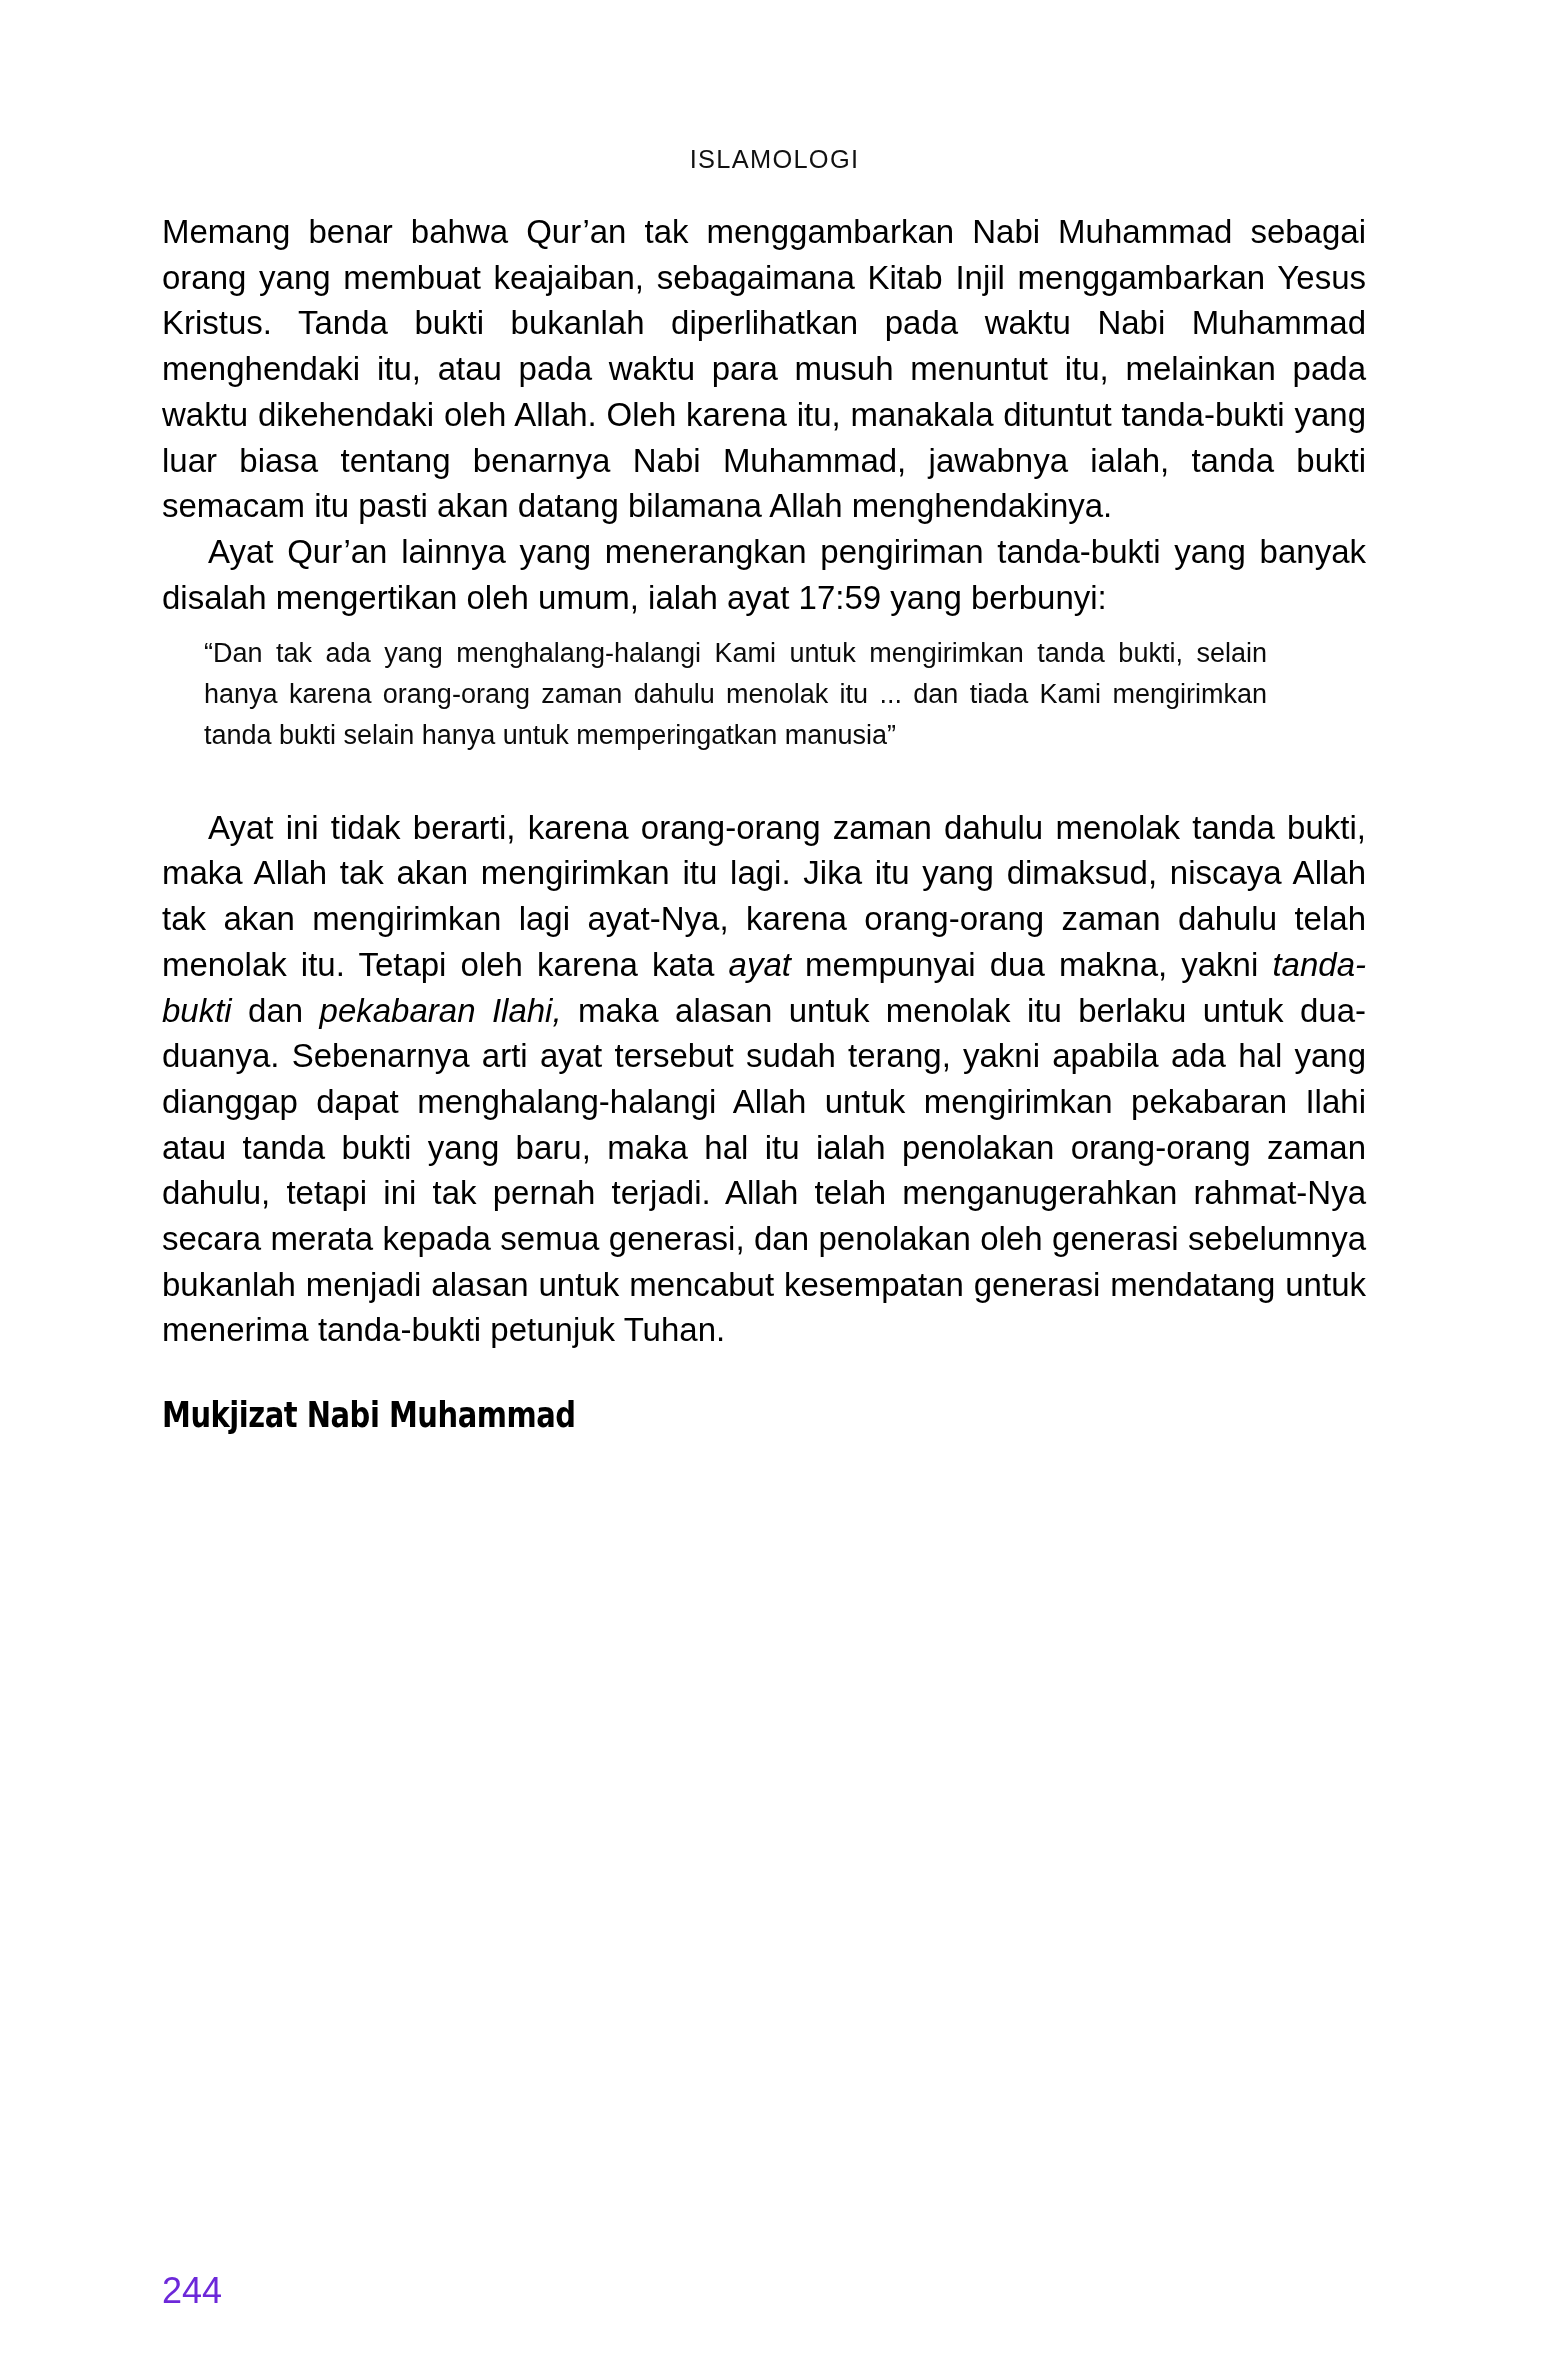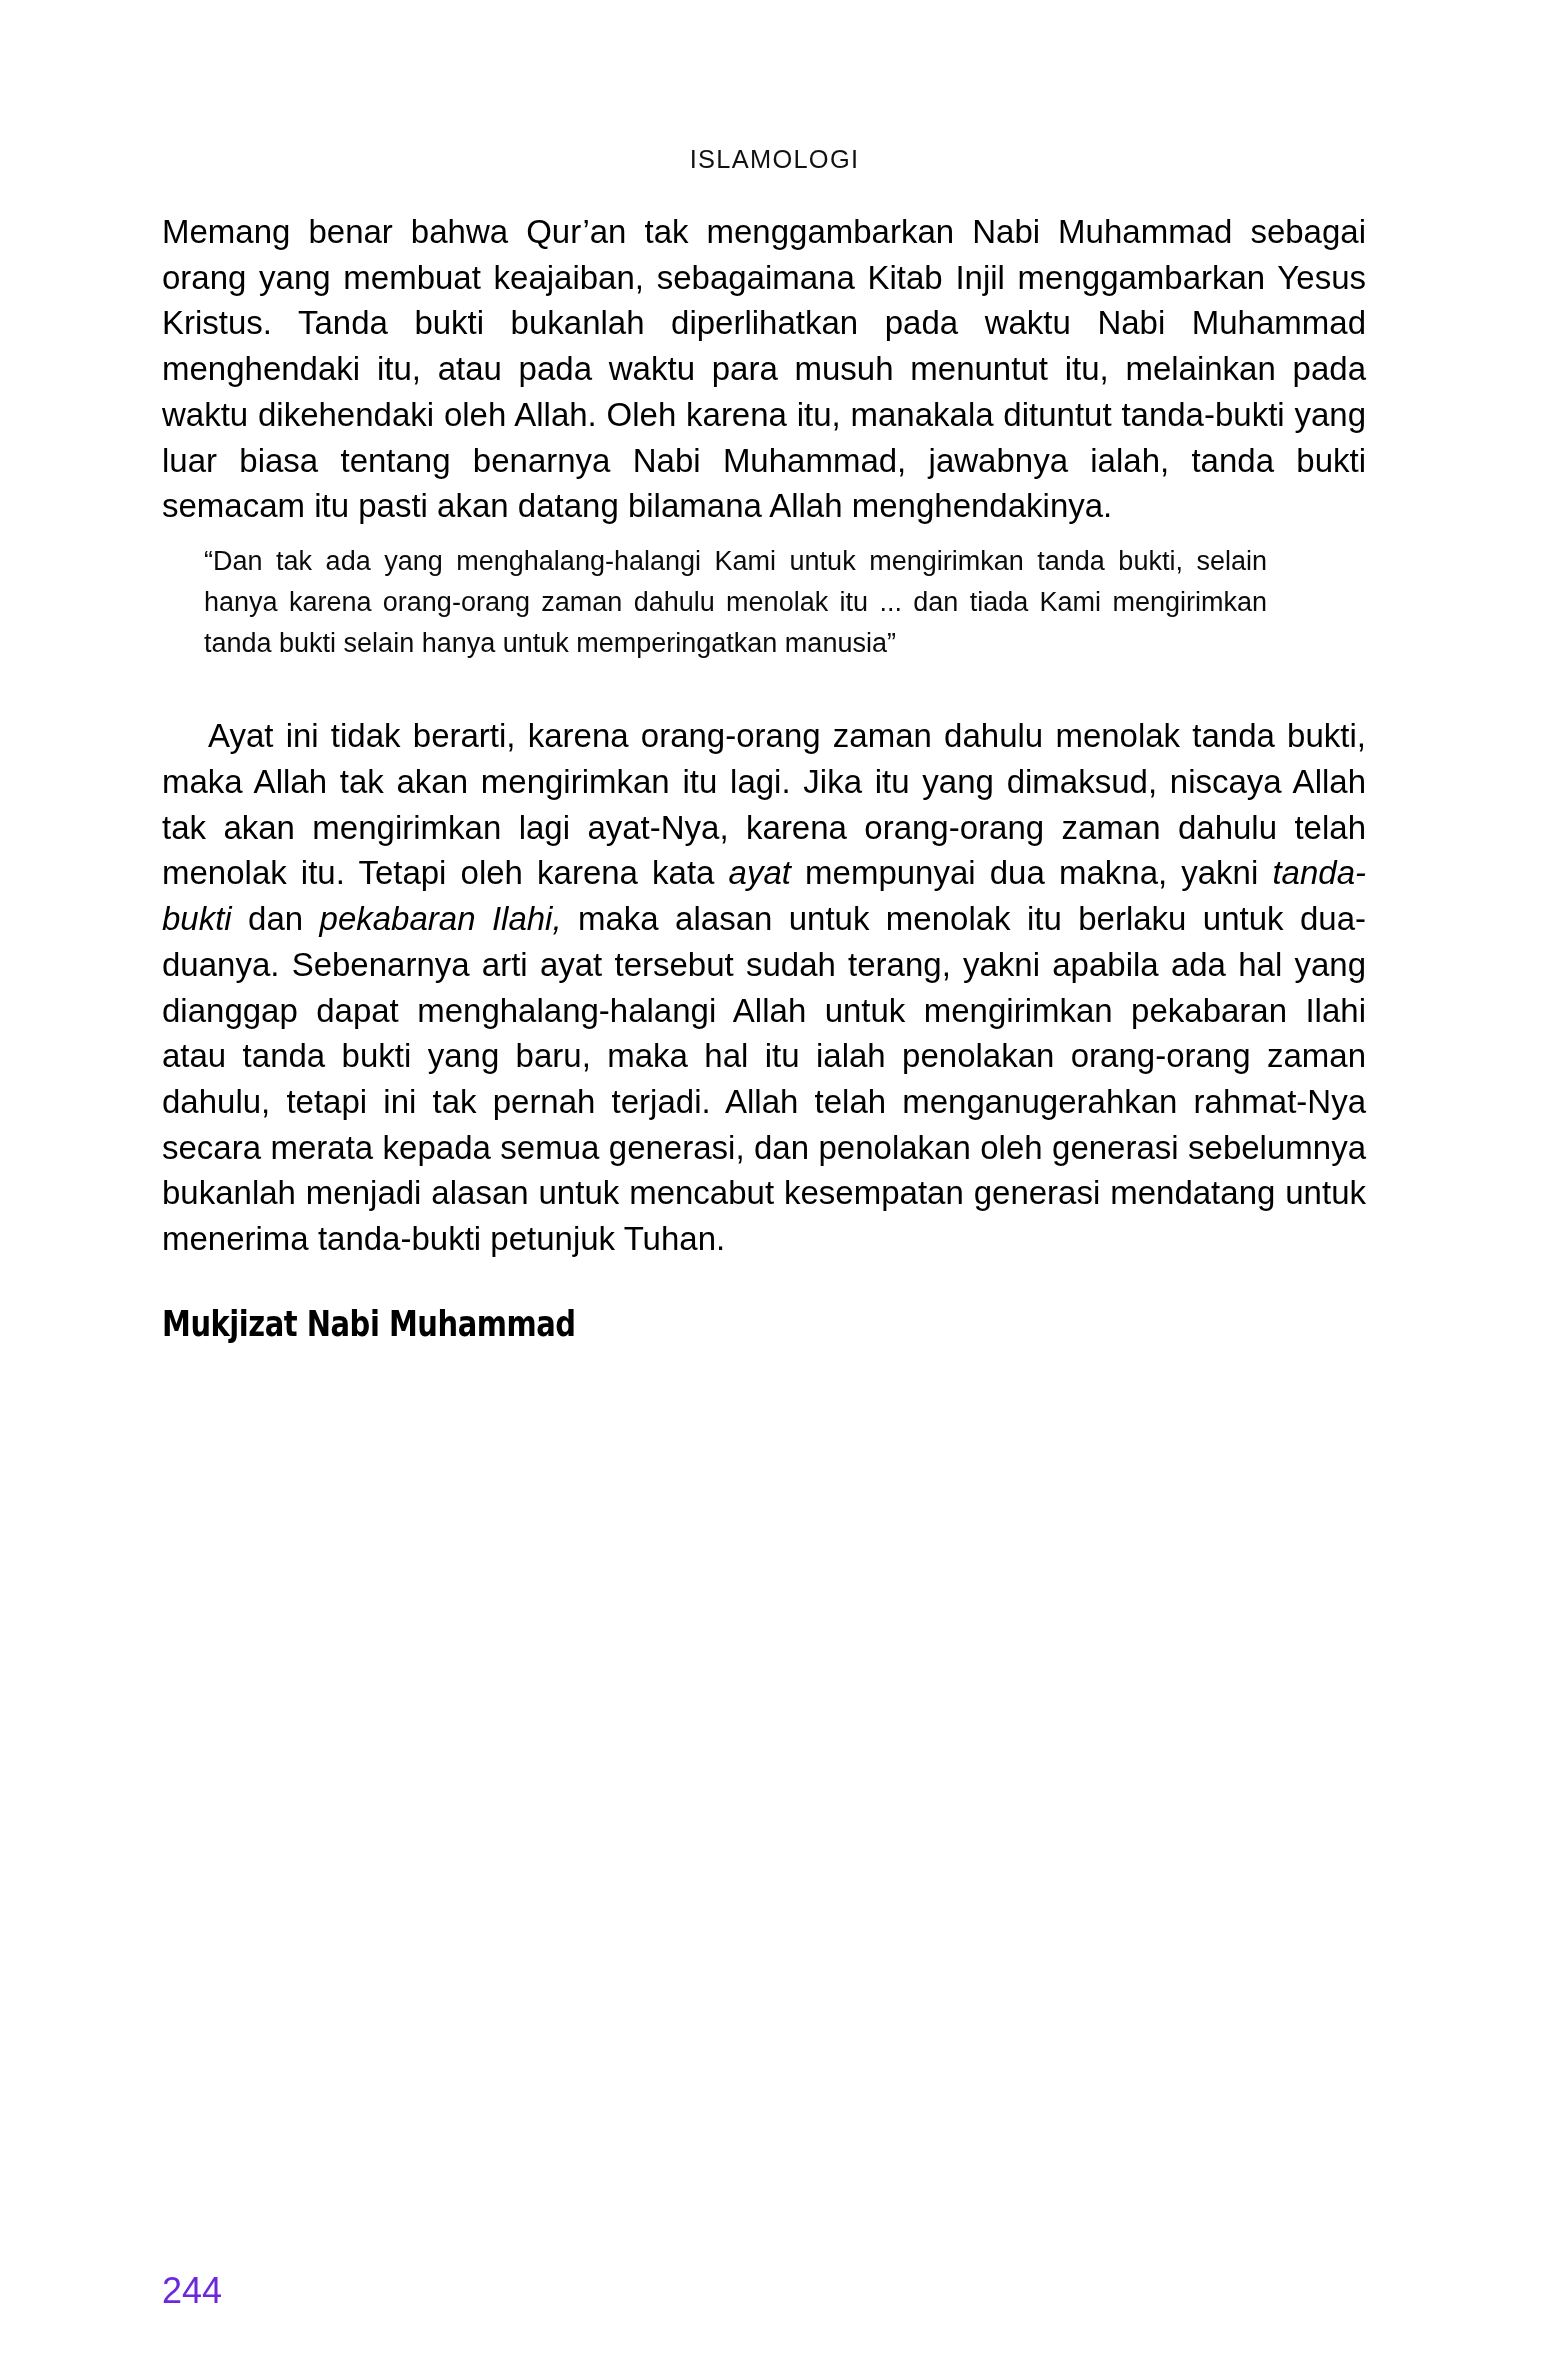--- a/index.html
+++ b/index.html
@@ -98,20 +98,21 @@
 <body>
 
 <div class="page">
 
   <div class="running-head">ISLAMOLOGI</div>
 
   <div class="content">
 
     <p class="body">Memang benar bahwa Qur’an tak menggambarkan Nabi Muhammad sebagai orang yang membuat keajaiban, sebagaimana Kitab Injil menggambarkan Yesus Kristus. Tanda bukti bukanlah diperlihatkan pada waktu Nabi Muhammad menghendaki itu, atau pada waktu para musuh menuntut itu, melainkan pada waktu dikehendaki oleh Allah. Oleh karena itu, manakala dituntut tanda-bukti yang luar biasa tentang benarnya Nabi Muhammad, jawabnya ialah, tanda bukti semacam itu pasti akan datang bilamana Allah menghendakinya.</p>
 
+    <p class="body indent">Ayat Qur’an lainnya yang menerangkan pengiriman tanda-bukti yang banyak disalah mengertikan oleh umum, ialah ayat 17:59 yang berbunyi:</p>
 
     <blockquote class="quote">
       <p>“Dan tak ada yang menghalang-halangi Kami untuk mengirimkan tanda bukti, selain hanya karena orang-orang zaman dahulu menolak itu ... dan tiada Kami mengirimkan tanda bukti selain hanya untuk memperingatkan manusia”</p>
     </blockquote>
 
     <div class="gap-after-quote"></div>
 
     <p class="body indent"><span>Ayat ini tidak berarti, karena orang-orang zaman dahulu menolak tanda bukti, maka Allah tak akan mengirimkan itu lagi. Jika itu yang dimaksud, niscaya Allah tak akan mengirimkan lagi ayat-Nya, karena orang-orang zaman dahulu telah menolak itu. Tetapi oleh karena kata </span><em>ayat</em><span> mempunyai dua makna, yakni </span><em>tanda-bukti</em><span> dan </span><em>pekabaran Ilahi,</em><span> maka alasan untuk menolak itu berlaku untuk dua-duanya. Sebenarnya arti ayat tersebut sudah terang, yakni apabila ada hal yang dianggap dapat menghalang-halangi Allah untuk mengirimkan pekabaran Ilahi atau tanda bukti yang baru, maka hal itu ialah penolakan orang-orang zaman dahulu, tetapi ini tak pernah terjadi. Allah telah menganugerahkan rahmat-Nya secara merata kepada semua generasi, dan penolakan oleh generasi sebelumnya bukanlah menjadi alasan untuk mencabut kesempatan generasi mendatang untuk menerima tanda-bukti petunjuk Tuhan.</span></p>
 
     <div class="gap-before-heading"></div>

